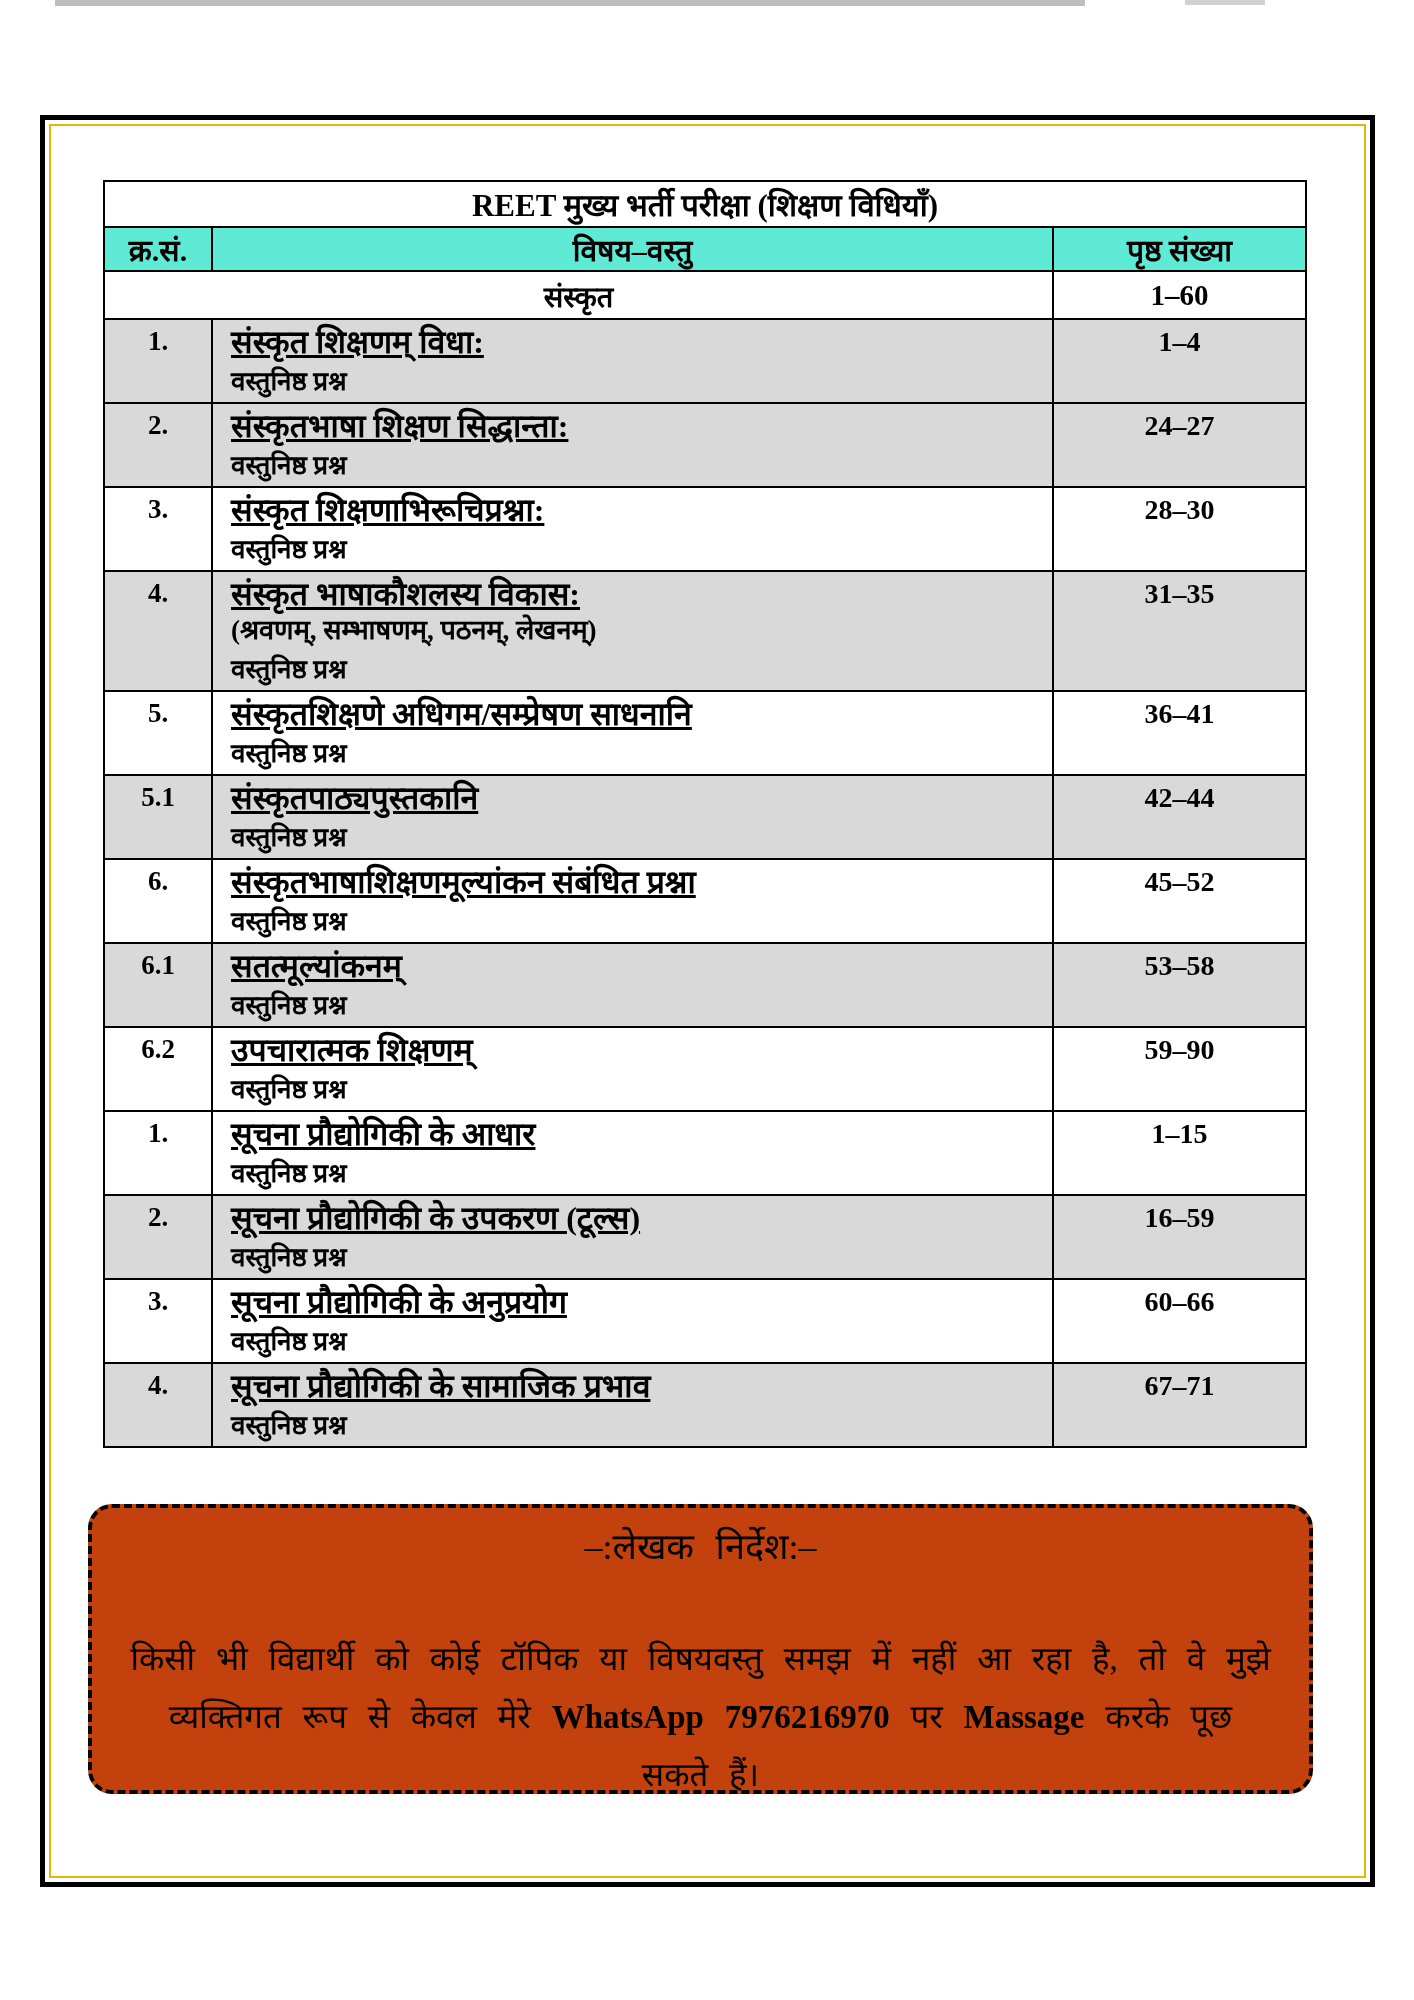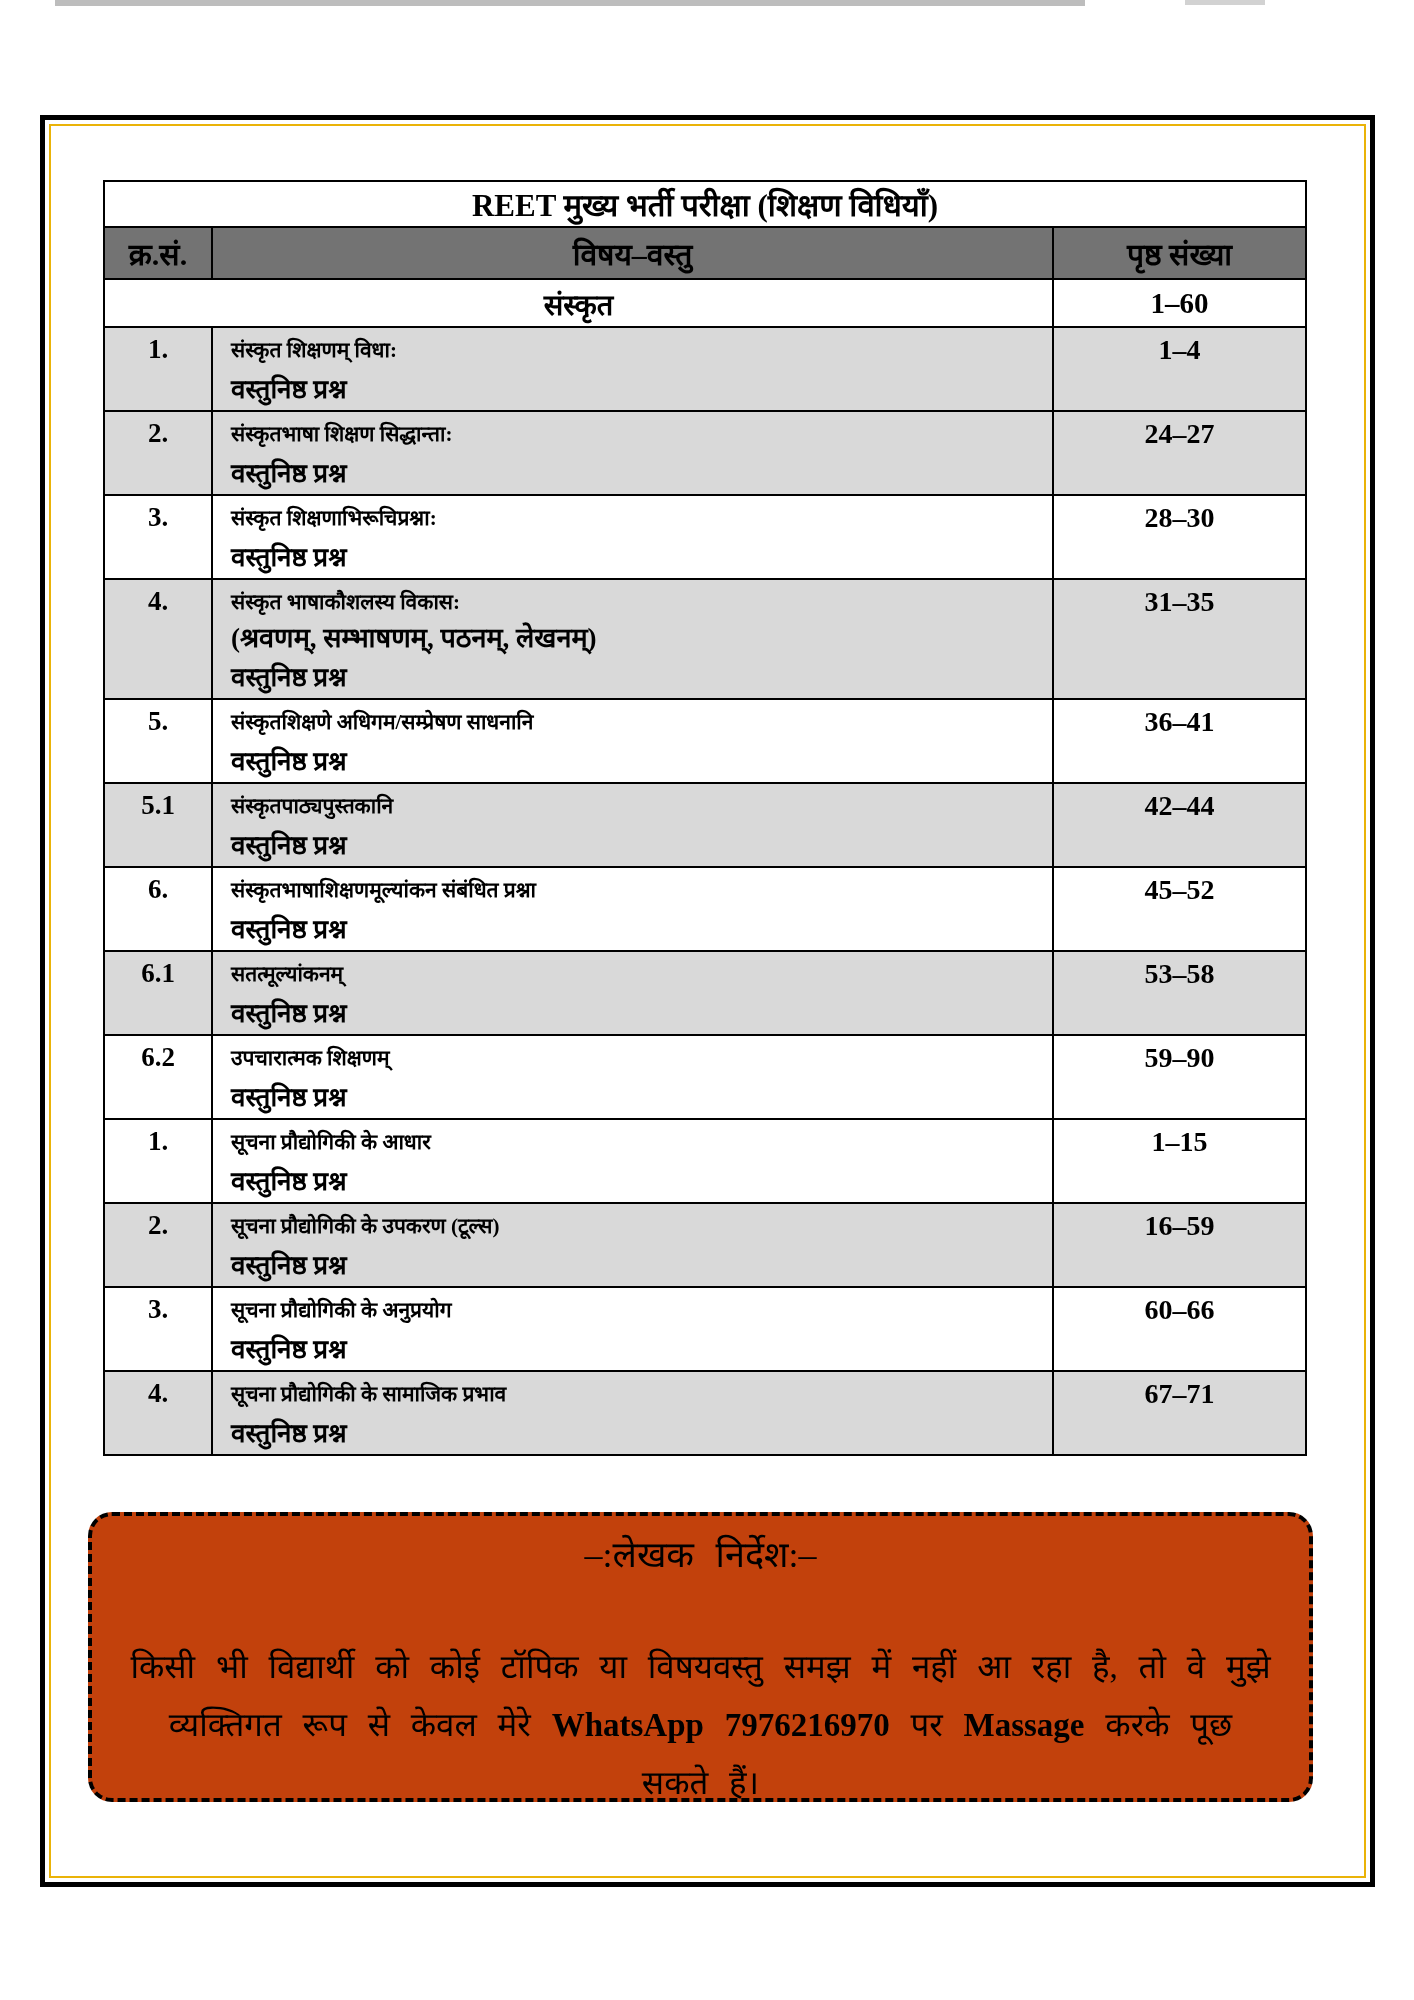--- a/index.html
+++ b/index.html
@@ -10,28 +10,28 @@
   .scan-artifact-corner { position:absolute; top:0; left:1185px; width:80px; height:5px; background:#d2d2d2; }
 
   .frame { position:absolute; left:40px; top:115px; width:1335px; height:1772px; border:5px solid #000; }
   .frame-inner { position:absolute; top:4px; left:4px; right:4px; bottom:4px; border:2px solid #eab308; padding:54px 0 0 52px; }
 
   table.toc { width:1202px; border-collapse:collapse; table-layout:fixed; }
   table.toc td { border:2px solid #000; }
   col.c1 { width:108px; } col.c2 { width:841px; } col.c3 { width:253px; }
 
   .title-cell { height:46px; text-align:center; vertical-align:middle; font-weight:bold; font-size:31px; background:#fff; }
-  tr.head td { background:#737373; font-weight:bold; font-size:30px; text-align:center; vertical-align:middle; height:52px; }
+  tr.head td { background:#5eead4; font-weight:bold; font-size:30px; text-align:center; vertical-align:middle; height:44px; }
 
   tr.section td { height:48px; text-align:center; vertical-align:middle; font-weight:bold; font-size:29px; }
   tr.shade td { background:#d9d9d9; }
 
   td.c-sno { text-align:center; vertical-align:top; font-weight:bold; font-size:27px; padding-top:6px; }
   td.c-subj { vertical-align:top; padding:4px 8px 4px 18px; }
-  .row-title { font-weight:bold; font-size:21px; line-height:36px; }
+  .row-title { font-weight:bold; font-size:32px; line-height:36px;text-decoration:underline; }
   .row-extra { font-weight:bold; font-size:27px; line-height:36px; }
   .row-subtitle { font-weight:bold; font-size:26px; line-height:32px; margin-top:6px; }
   td.c-pages { text-align:center; vertical-align:top; font-weight:bold; font-size:28px; padding-top:6px; }
   tr.section td.c-pages { padding-top:0; }
 
   .notice { margin-top:56px; margin-left:-15px; width:1225px; height:290px; background:#c2410c;
             border:4px dashed #000; border-radius:24px; text-align:center; padding-top:16px; }
   .notice-heading { font-size:36px; line-height:46px; word-spacing:0.35em; }
   .notice-body { margin-top:60px; font-size:33px; line-height:58px; word-spacing:0.38em; padding:0 34px; }
   .notice-body .b { font-weight:bold; }

